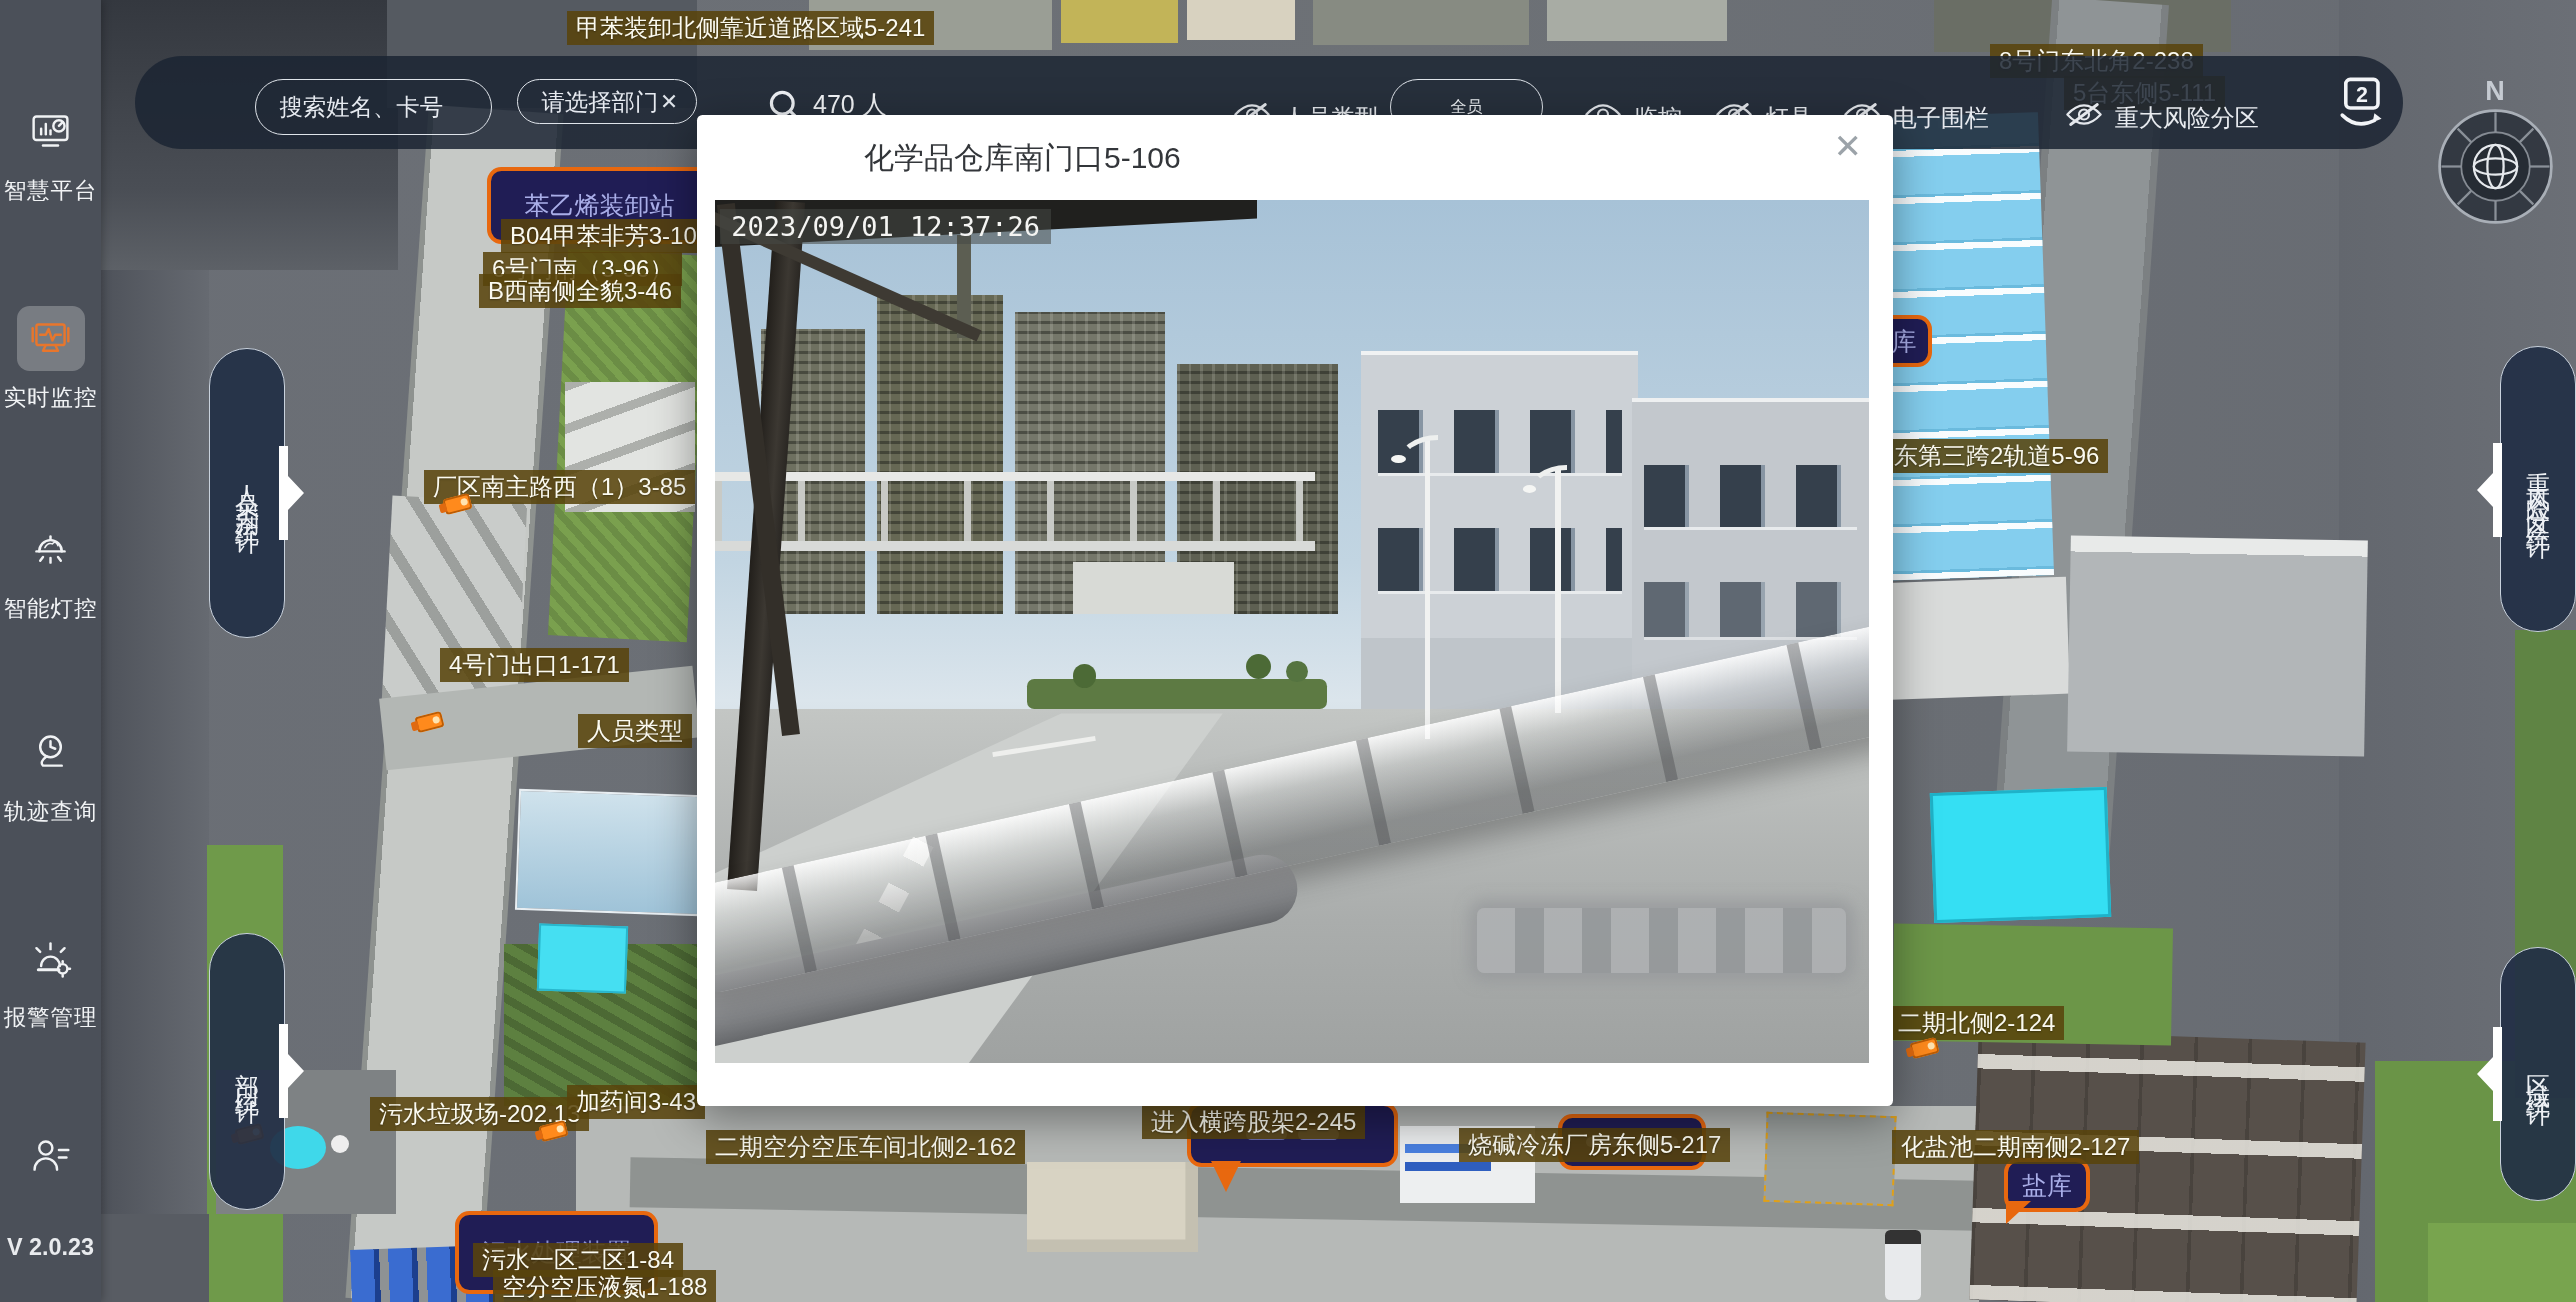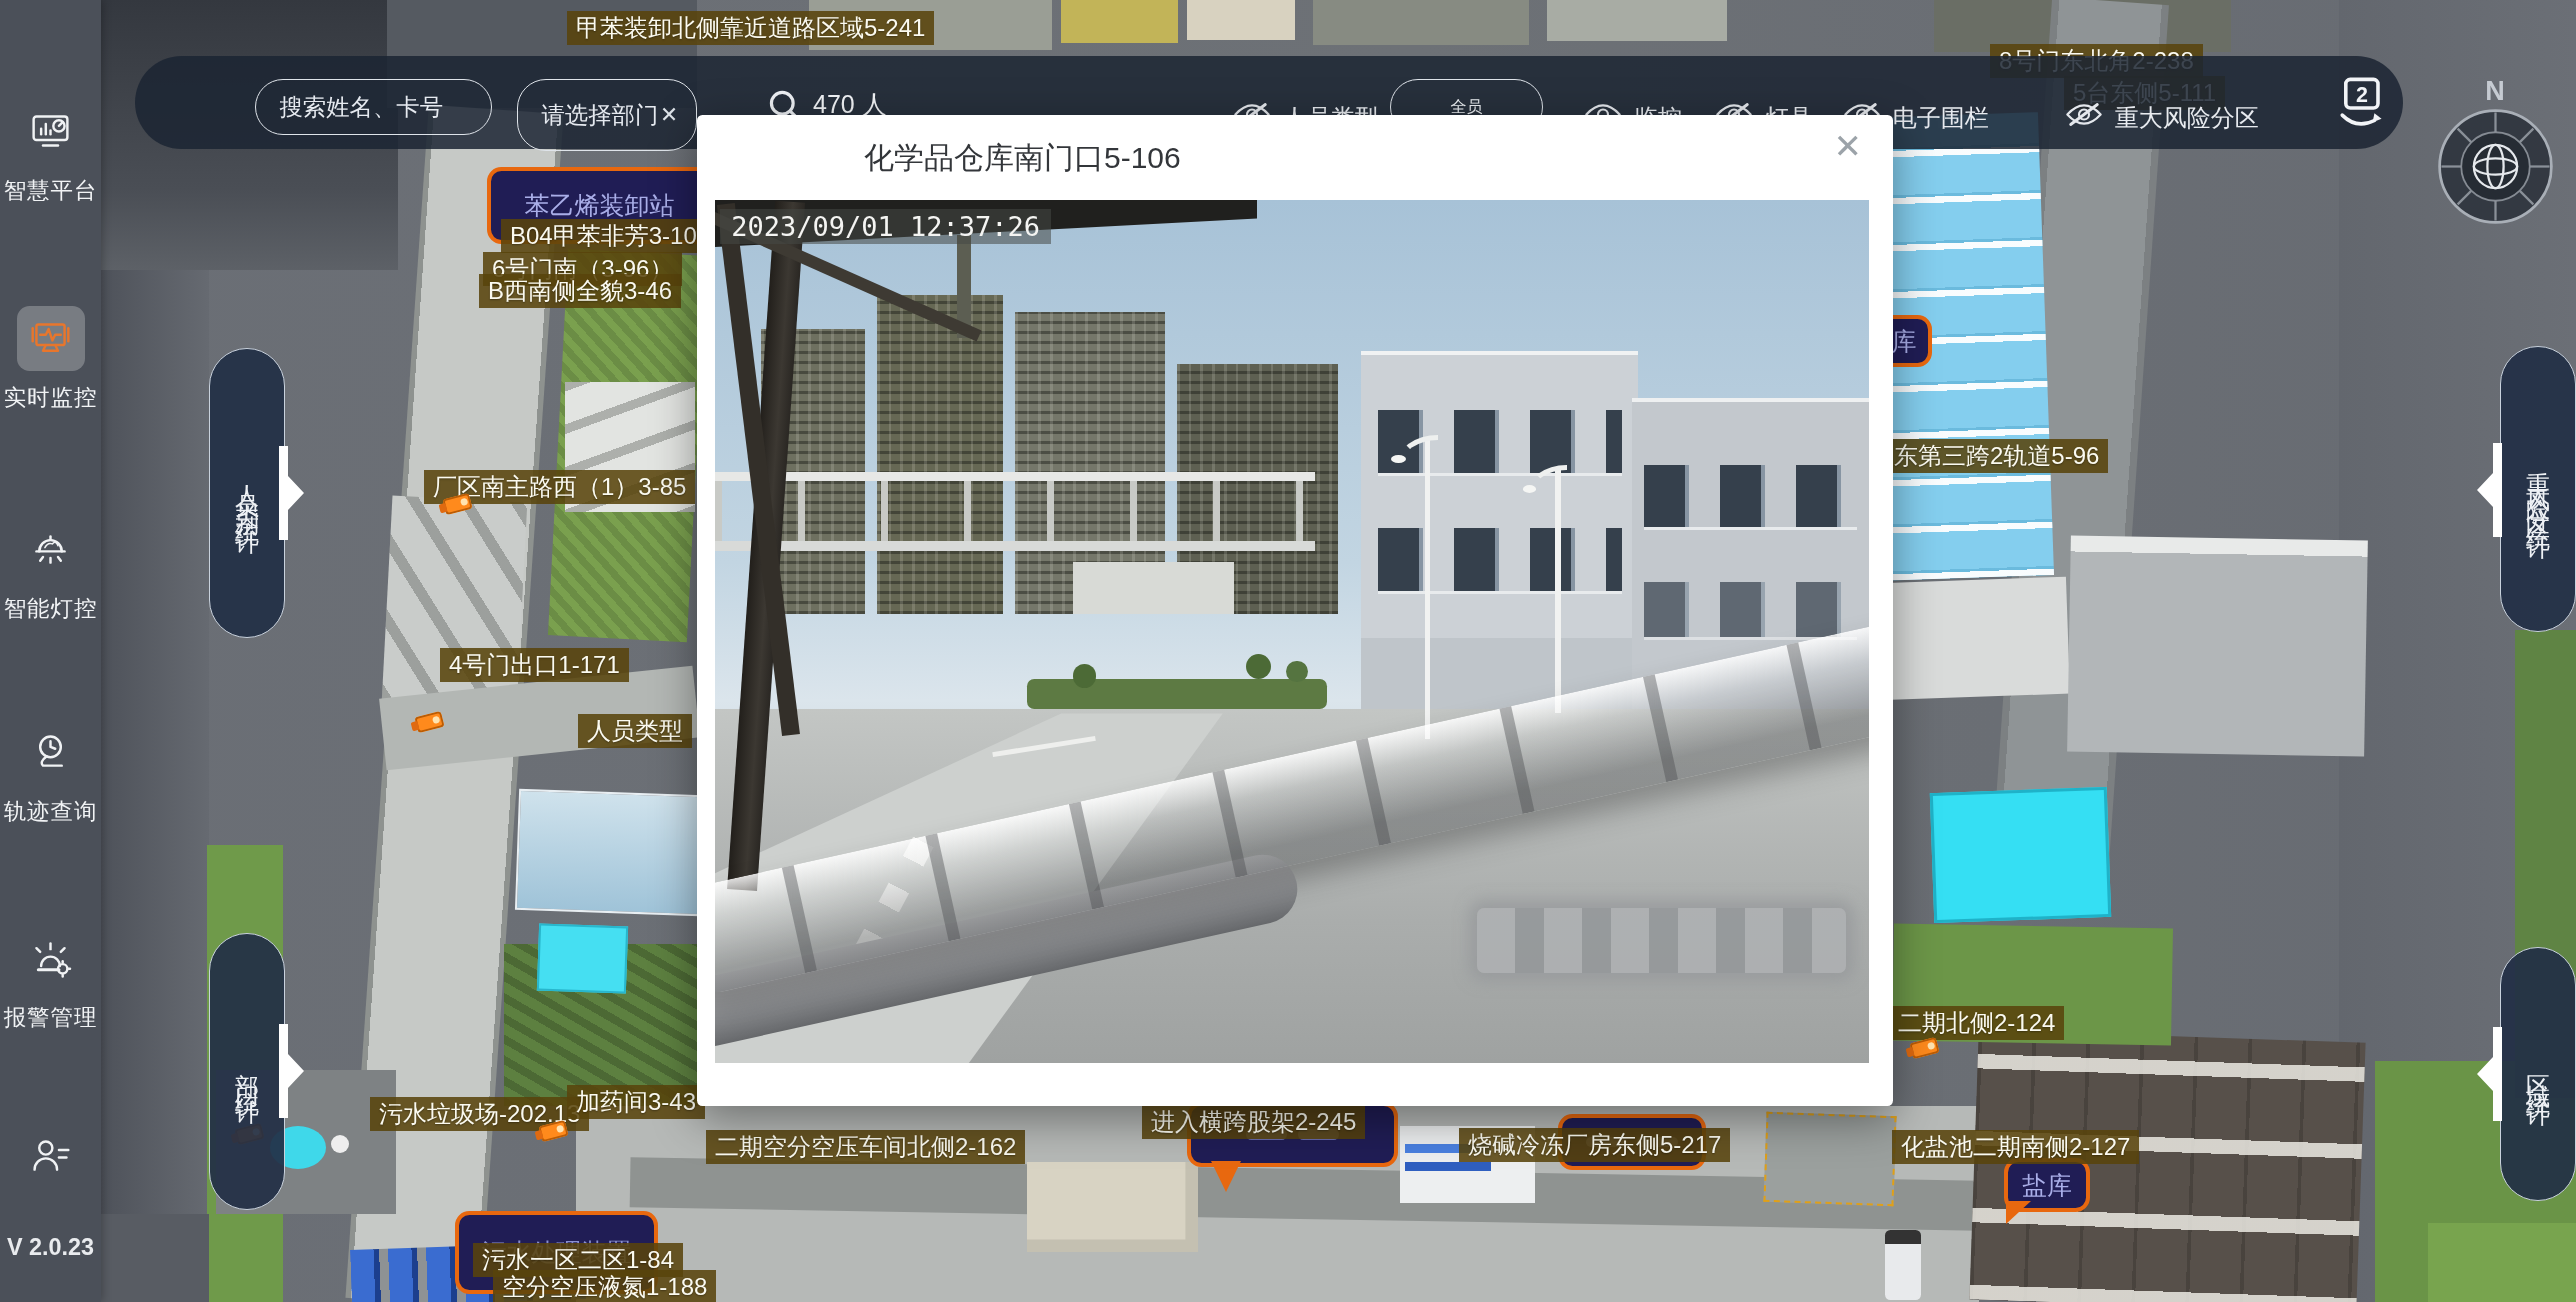--- a/index.html
+++ b/index.html
@@ -24,21 +24,21 @@
 .sb-iconwrap{display:inline-flex;align-items:center;justify-content:center;width:68px;height:65px;border-radius:12.6px}
 .sb-iconwrap.active{background:rgba(255,255,255,0.25)}
 .sb-item svg{width:45px;height:45px}
 .sb-label{display:block;margin-top:10.8px;font-size:22.5px;letter-spacing:0.9px}
 .sb-version{position:absolute;left:0;top:1234px;width:101px;text-align:center;color:#e9ebee;font-size:23.4px;font-weight:bold}
 
 .toolbar{position:absolute;left:135px;top:56px;width:2268px;height:93px;background:rgba(27,36,51,0.85);border-radius:47px;z-index:5}
 .tb-pillinput{position:absolute;top:23.4px;height:56px;border:1.8px solid #dfe4ea;border-radius:29px;box-sizing:border-box;background:transparent;display:flex;align-items:center}
 .tb-pillinput input{background:transparent;border:none;outline:none;color:#ffffff;font-size:23.4px;font-family:"Liberation Sans",sans-serif;width:100%;padding:0 23.4px}
 .tb-pillinput input::placeholder{color:#e6eaf0;opacity:1}
-.tb-select{position:absolute;top:23.4px;height:72px;border:1.8px solid #dfe4ea;border-radius:29px;box-sizing:border-box;display:flex;align-items:center;color:#e6eaf0;font-size:23.4px}
+.tb-select{position:absolute;top:23.4px;height:45px;border:1.8px solid #dfe4ea;border-radius:29px;box-sizing:border-box;display:flex;align-items:center;color:#e6eaf0;font-size:23.4px}
 .tb-select .sel-txt{padding-left:23.4px;flex:1}
 .tb-select .clear{padding-right:18px;font-size:21.6px;color:#dfe4ea}
 .tb-count{position:absolute;top:32px;color:#f2f4f7;font-size:25px;white-space:nowrap}
 .tb-toggle{position:absolute;top:43px;display:flex;align-items:center;color:#e8ebf0;font-size:24px;white-space:nowrap}
 .tb-toggle svg{width:40px;height:31px;margin-right:10.8px}
 .tb-allpill{position:absolute;top:23.4px;height:56px;border:1.8px solid #dfe4ea;border-radius:29px;box-sizing:border-box;display:flex;align-items:center;justify-content:center;color:#eef1f5;font-size:16px}
 .tb-2d{position:absolute;top:18px}
 
 .compass{position:absolute;left:2434px;top:76px;width:122px;height:158px;z-index:6;text-align:center}
 .compass .n{color:#c6cbd2;font-size:27px;font-weight:bold}

